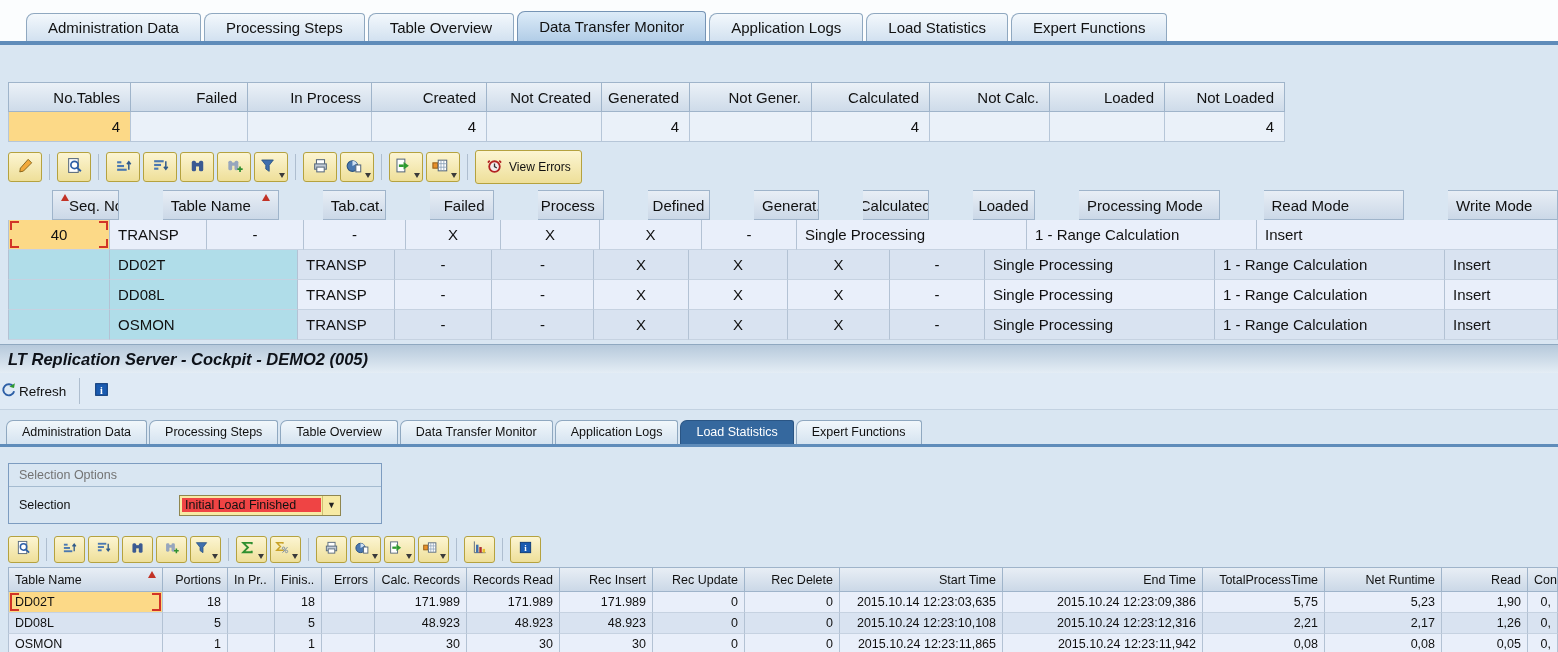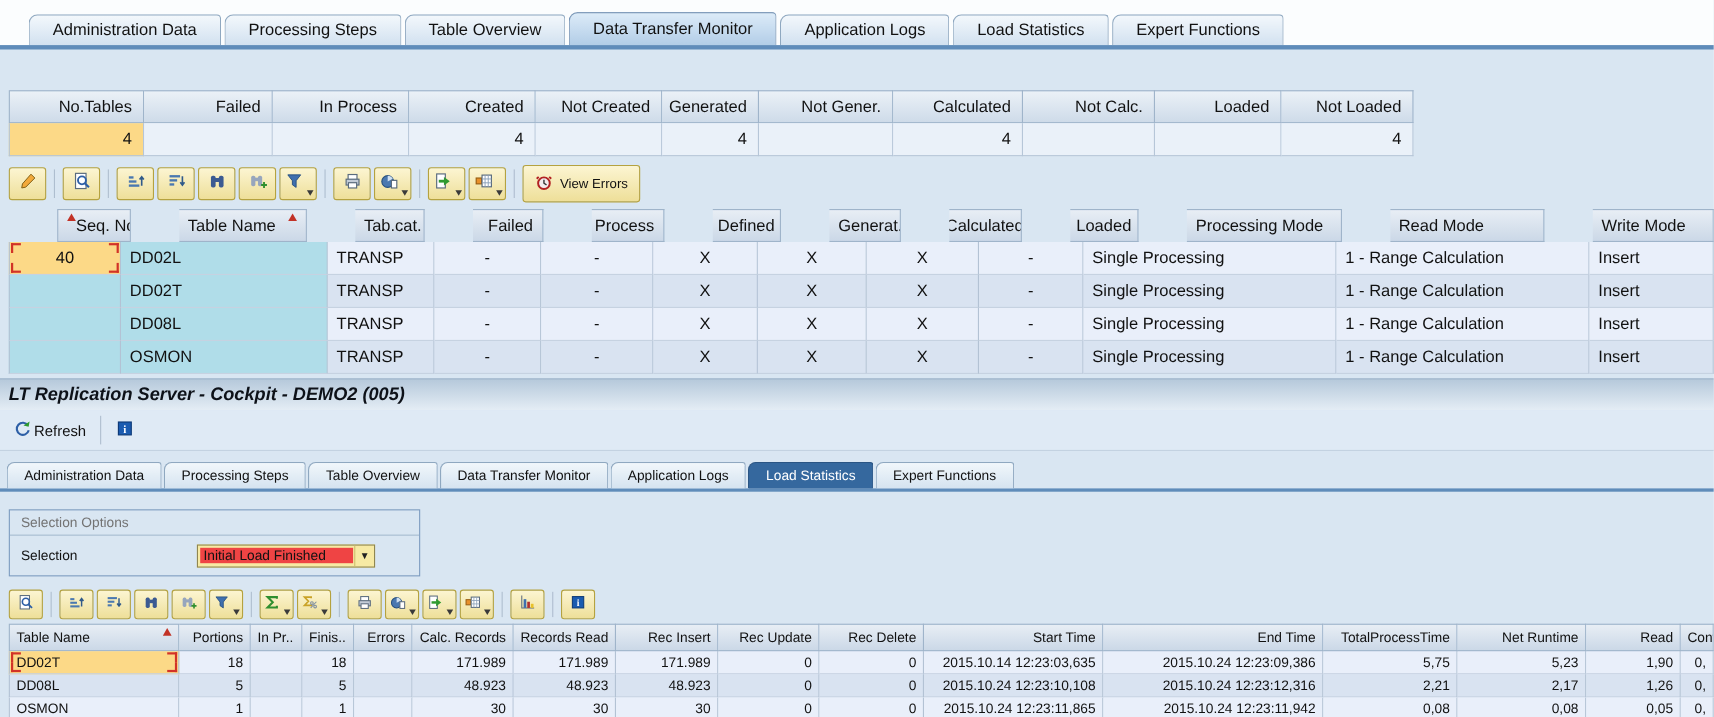--- a/index.html
+++ b/index.html
@@ -55,21 +55,21 @@
   .ac0{width:102px}.ac1{width:188px}.ac2{width:97px}.ac3{width:97px}.ac4{width:102px}.ac5{width:95px}.ac6{width:99px}.ac7{width:102px}.ac8{width:95px}.ac9{width:230px}.ac10{width:230px}.ac11{flex:1;min-width:110px}
   
   .selc{position:relative;}
   .selc::before,.selc::after,.selc .blc,.selc .brc{content:"";position:absolute;width:7px;height:7px;}
   .selc::before{left:1px;top:1px;border-left:2px solid #d23327;border-top:2px solid #d23327;}
   .selc::after{right:1px;top:1px;border-right:2px solid #d23327;border-top:2px solid #d23327;}
   .selc .blc{left:1px;bottom:1px;border-left:2px solid #d23327;border-bottom:2px solid #d23327;}
   .selc .brc{right:1px;bottom:1px;border-right:2px solid #d23327;border-bottom:2px solid #d23327;}
   
   .titlebar{margin-top:4px;height:28px;background:linear-gradient(#b6c9db,#e4edf5);border-top:1px solid #8fa8c0;display:flex;align-items:center;padding-left:8px;font-size:16.5px;font-weight:bold;font-style:italic;color:#0d1118;}
-  .apptb{height:36px;background:#dfeaf5;border-bottom:1px solid #c3d2e1;display:flex;align-items:center;padding-left:12px;gap:9px;}
+  .apptb{height:36px;background:#dfeaf5;border-bottom:1px solid #c3d2e1;display:flex;align-items:center;padding-left:0;gap:9px;}
   .flatbtn{display:flex;align-items:center;gap:2px;font-size:13.5px;cursor:default;}
   .flatbtn svg{width:17px;height:17px;}
   
   .tabs-bot{display:flex;align-items:flex-end;padding-left:6px;margin-top:10px;}
   .btab{height:23px;line-height:23px;padding:0 15px;font-size:12.5px;background:linear-gradient(#f1f7fb,#d5e3f0);border:1px solid #8fa8c0;border-bottom:none;border-radius:7px 3px 0 0;margin-right:2px;white-space:nowrap;cursor:default;}
   .btab.active{background:#35689e;color:#fff;border-color:#2a5584;}
   .rule2{height:3px;background:#5f8cba;}
   
   .selbox{margin:16px 0 0 8px;width:372px;border:1px solid #7d9cc0;}
   .selbox-title{height:22px;line-height:22px;padding-left:10px;font-size:12.5px;border-bottom:1px solid #a5bbd0;color:#737373;}
@@ -272,21 +272,20 @@
       <div class="ah ac11">
           <span>Write Mode</span>
         </div>
     </div>
     <div class="arow rowA">
       <div class="ac ac0 ce sel-yellow selc">
           <span class="blc"></span>
           <span class="brc"></span>
           <span>40</span>
         </div>
-      <div class="ac ac1 key">DD02L</div>
       <div class="ac ac2">TRANSP</div>
       <div class="ac ac3 ce">-</div>
       <div class="ac ac4 ce">-</div>
       <div class="ac ac5 ce">X</div>
       <div class="ac ac6 ce">X</div>
       <div class="ac ac7 ce">X</div>
       <div class="ac ac8 ce">-</div>
       <div class="ac ac9">Single Processing</div>
       <div class="ac ac10">1 - Range Calculation</div>
       <div class="ac ac11">Insert</div>

